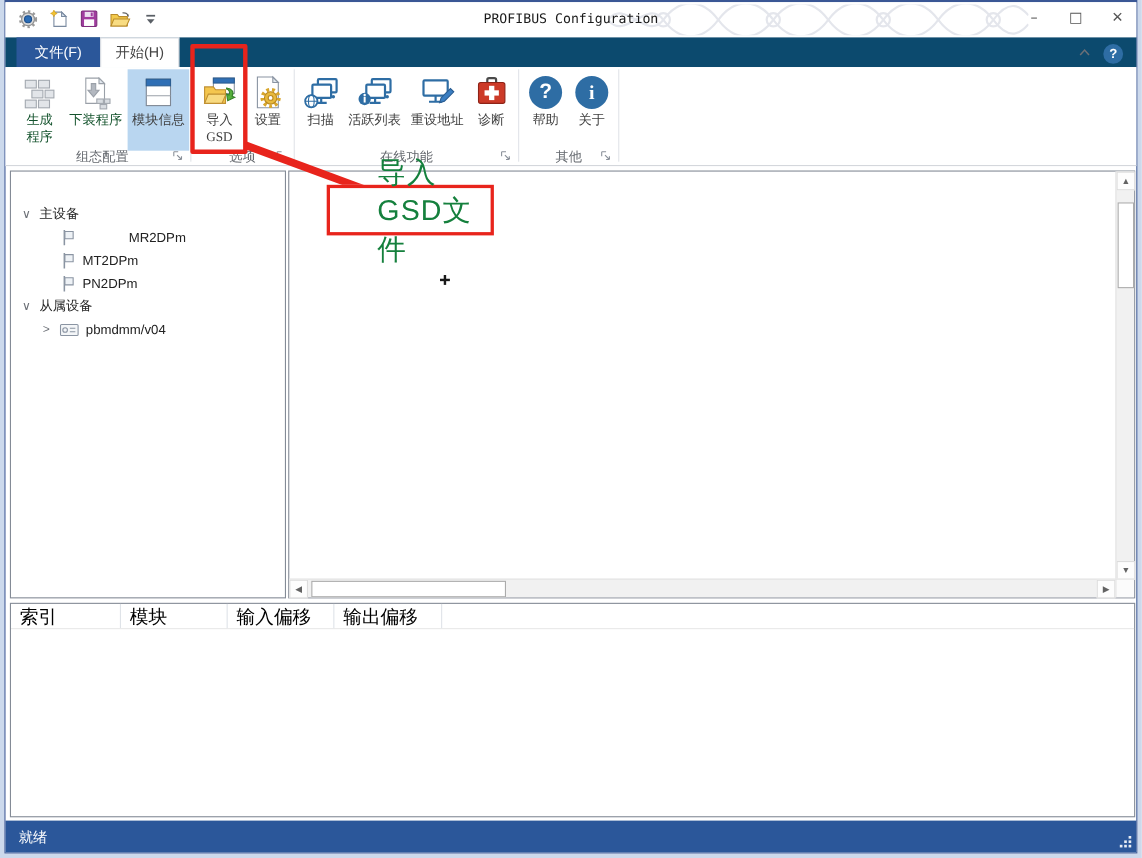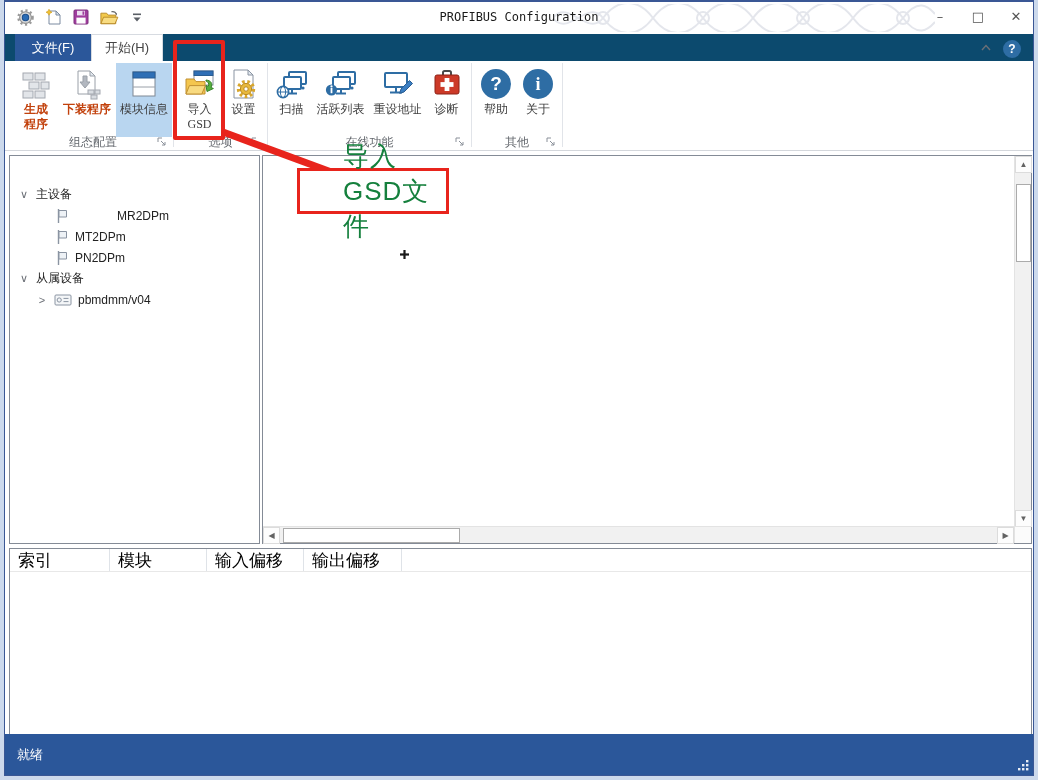--- a/index.html
+++ b/index.html
@@ -32,21 +32,21 @@
 
   
   .ribbon { position:absolute; left:0; right:0; top:59px; height:90px; background:#fff;
             border-bottom:1px solid #d4d7dc; display:flex; }
   .rgroup { position:relative; height:100%; flex:0 0 auto; padding-top:2px; }
   .rgroup-sep { flex:0 0 1px; background:#e1e4e9; height:84px; margin-top:2px; }
   .rbtns { display:flex; align-items:flex-start; justify-content:center; }
   .rbtn { display:flex; flex-direction:column; align-items:center; padding-top:3px; height:74px; cursor:default; }
   .rbtn .ricon { height:36px; display:flex; align-items:center; justify-content:center; }
   .rbtn-label { font-size:12px; color:#3f3f3f; text-align:center; line-height:15px; white-space:pre-line; }
-  .rbtn.disabled .rbtn-label { color:#c2410c;font-weight:bold; }
+  .rbtn.disabled .rbtn-label { color:#14532d; }
   .rbtn.active { background:#b9d6f0; }
   .rgroup-caption { position:absolute; left:0; right:0; bottom:2px; height:14px; text-align:center;
                     font-size:12px; color:#64686e; }
   .launcher { position:absolute; right:6px; bottom:3px; width:10px; height:10px; }
 
   
   .anno-rect { position:absolute; left:168px; top:38px; width:52px; height:100px;
                border:4px solid #e8241c; border-radius:2px; z-index:60; pointer-events:none; }
   .anno-arrow { position:absolute; left:210px; top:126px; z-index:60; pointer-events:none; }
   .anno-box { position:absolute; left:292px; top:166px; width:152px; height:46px; border:3px solid #e8241c;
@@ -77,21 +77,21 @@
   .cursor-mark { position:absolute; left:395px; top:248px; z-index:40; }
 
   
   .thead { display:flex; height:23px; border-bottom:1px solid #e8e8e8; align-items:center; }
   .th { padding-left:8px; font-size:17px; color:#000000; height:100%; display:flex; align-items:center;
         border-right:1px solid #dfe3e8;text-align:center; }
   .th:nth-child(1){ width:100px; } .th:nth-child(2){ width:97px; } .th:nth-child(3){ width:97px; }
   .th:nth-child(4){ width:98px; } .th:nth-child(5){ flex:1; border-right:none; }
 
   
-  .statusbar { position:absolute; left:0; right:0; bottom:0; height:41px; background:#2b579a; color:#fff;
+  .statusbar { position:absolute; left:0; right:0; bottom:0; height:29px; background:#2b579a; color:#fff;
                display:flex; align-items:center; padding-left:12px; font-size:13px; }
   .grip { position:absolute; right:3px; bottom:3px; }
 </style>
 </head>
 <body>
 
 <div class="window">
   <div class="inner">
 
     <div class="titlebar">

